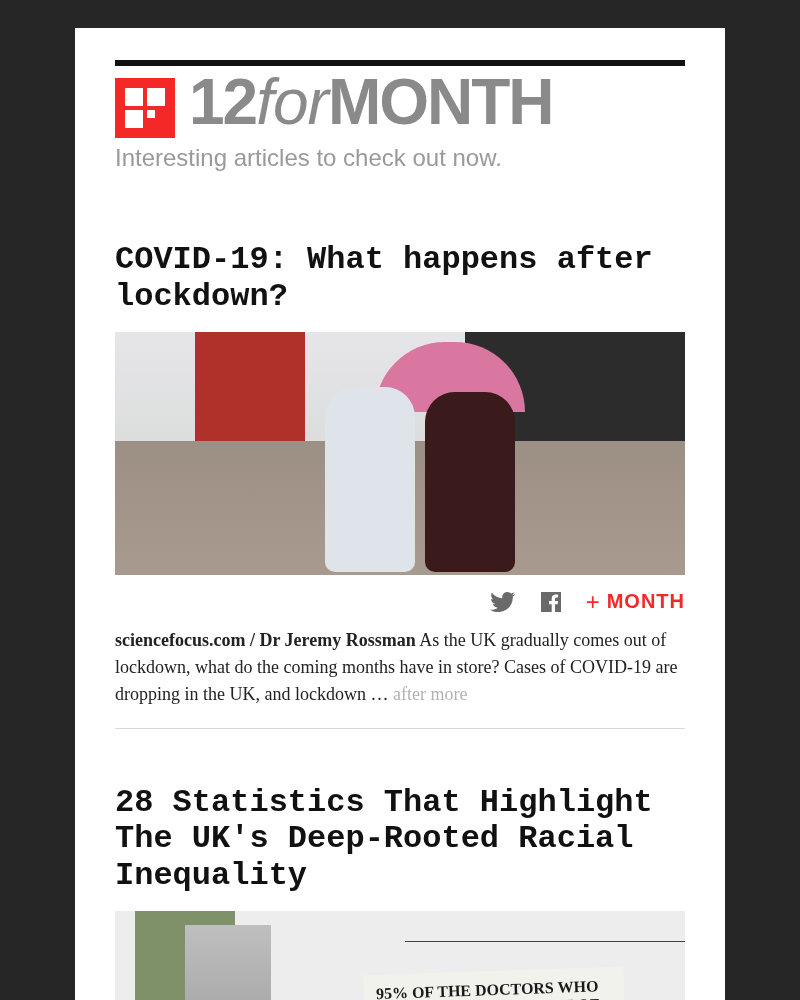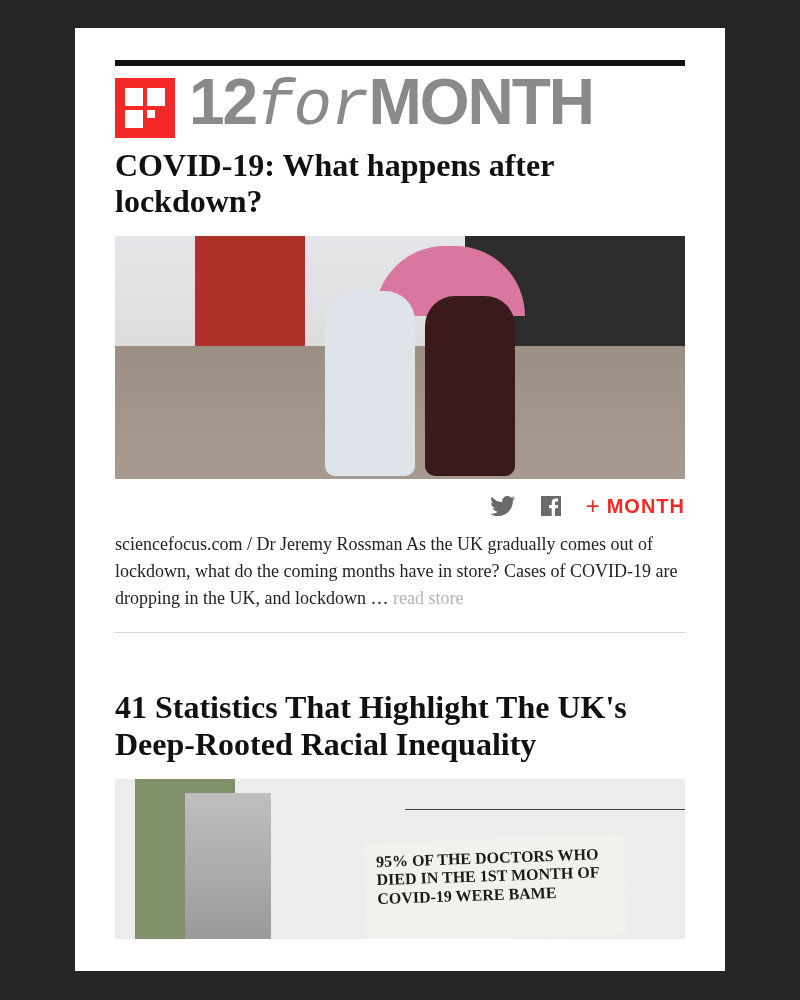--- a/index.html
+++ b/index.html
@@ -48,35 +48,35 @@
     line-height: 0.9;
     letter-spacing: -2px;
     font-weight: 700;
     white-space: nowrap;
     position: relative;
     top: -4px;
   }
   .brand-text .for {
     font-style: italic;
     font-weight: 400;
-    font-family: Liberation Mono, monospace;
+    font-family: Liberation Sans, sans-serif;
     letter-spacing: -1px;
     text-align: right;
   }
   .tagline {
     font-family: -apple-system, 'Helvetica Neue', Arial, sans-serif;
     color: #9a9a9a;
     font-size: 24px;
     margin-bottom: 70px;
   }
   .article {
     margin-bottom: 32px;
   }
   .article h2 {
-    font-family: Liberation Serif, serif;
+    font-family: Liberation Mono, monospace;
     font-weight: 700;
     font-size: 32px;
     line-height: 1.15;
     color: #111;
     margin-bottom: 16px;
     cursor: pointer;
   }
   .hero {
     width: 100%;
     height: 243px;
@@ -133,21 +133,21 @@
     line-height: 1;
     font-weight: 400;
   }
   .summary {
     font-size: 18px;
     line-height: 1.5;
     color: #222;
     margin-bottom: 20px;
   }
   .summary .source {
-    font-weight: 400;
+    font-weight: 700;
   }
   .summary .readmore {
     color: #b3b3b3;
     cursor: pointer;
   }
   .divider {
     height: 1px;
     background: #d8d8d8;
     margin-bottom: 56px;
   }
@@ -167,20 +167,21 @@
     <div class="fb-logo">
       <div class="tile t1"></div>
       <div class="tile t2"></div>
       <div class="tile t3"></div>
       <div class="tile t4"></div>
     </div>
     <div class="brand-text">
       <span>12</span><span class="for">for</span><span>MONTH</span>
     </div>
   </div>
+  <div class="tagline">Interesting articles to check out now.</div>
 
   <div class="article">
     <h2>COVID-19: What happens after lockdown?</h2>
 
     <div class="hero">
       <div class="sky"></div>
       <div class="store"></div>
       <div class="awn"></div>
       <div class="street"></div>
       <div class="umb"></div>
@@ -201,28 +202,28 @@
       </div>
       <div class="flip-btn">
         <span class="plus">+</span>
         <span>MONTH</span>
       </div>
     </div>
 
     <p class="summary">
       <span class="source">sciencefocus.com / Dr Jeremy Rossman</span>
       <span>As the UK gradually comes out of lockdown, what do the coming months have in store? Cases of COVID-19 are dropping in the UK, and lockdown …</span>
-      <span class="readmore">read store</span>
+      <span class="readmore">after more</span>
     </p>
 
     <div class="divider"></div>
   </div>
 
   <div class="article">
-    <h2>41 Statistics That Highlight The UK's Deep-Rooted Racial Inequality</h2>
+    <h2>28 Statistics That Highlight The UK's Deep-Rooted Racial Inequality</h2>
 
     <div class="hero2">
       <div class="olive"></div>
       <div class="tower"></div>
       <div class="line"></div>
       <div class="sign">95% OF THE DOCTORS WHO DIED IN THE 1ST MONTH OF COVID-19 WERE BAME</div>
     </div>
   </div>
 
 </div>

